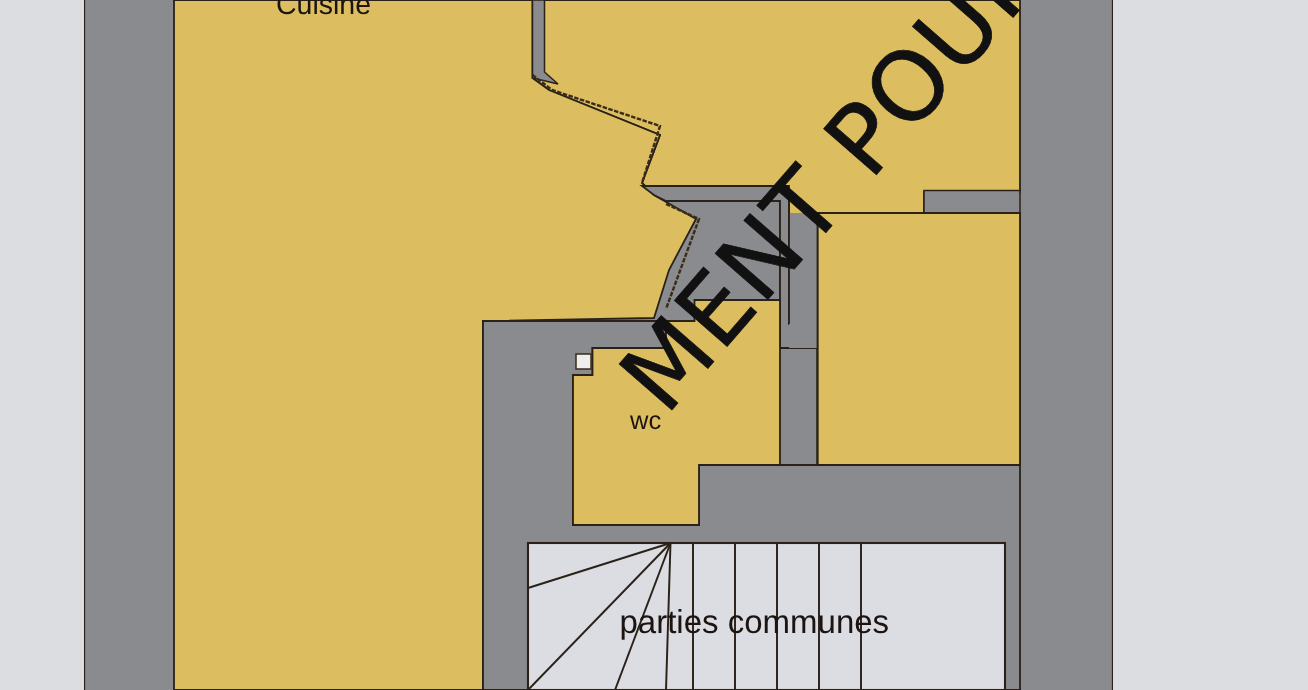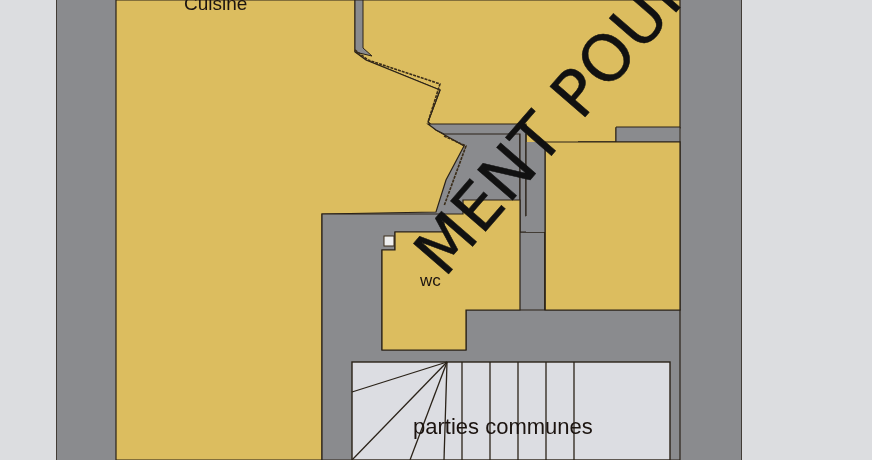--- a/index.html
+++ b/index.html
@@ -11,21 +11,21 @@
     .stage { position: relative; width: 822px; height: 460px; overflow: hidden; }
     svg.plan { position: absolute; left: 0; top: 0; }
     .label {
       position: absolute; color: #1c1410;
       font-family: "Liberation Sans", sans-serif;
       white-space: nowrap; line-height: 1;
     }
     .lbl-cuisine { left: 184px; top: -6px; font-size: 19px; }
     .lbl-salle   { left: 528px; top: 186px; font-size: 19px; }
     .lbl-wc      { left: 420px; top: 272px; font-size: 17px; }
-    .lbl-parties { left: 413px; top: 416px; font-size: 22px; }
+    .lbl-parties { left: 413px; top: 404px; font-size: 22px; }
     .watermark {
       position: absolute;
       left: 400px; top: 240px;
       font-size: 64px; letter-spacing: 1px;
       color: #111;
       font-family: "DejaVu Sans", sans-serif;
       font-weight: normal;
       transform-origin: 0 0;
       transform: rotate(-49deg);
       -webkit-text-stroke: 0.5px #111;

